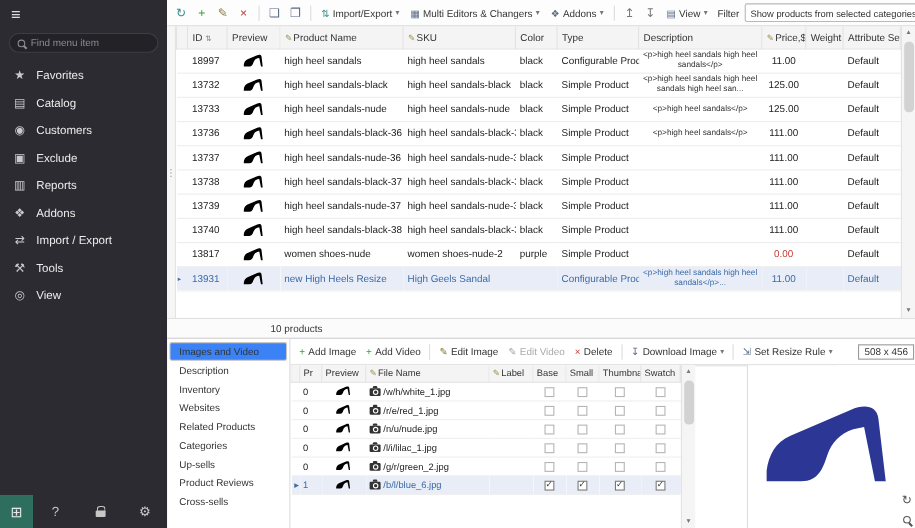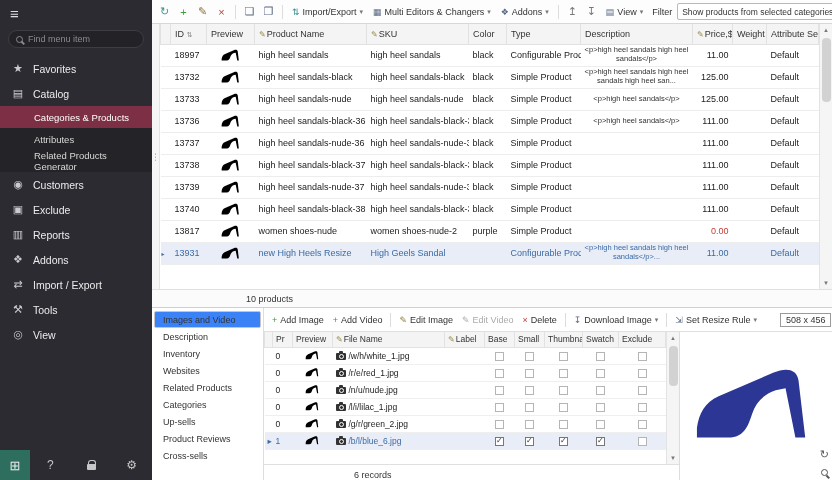--- a/index.html
+++ b/index.html
@@ -40,21 +40,21 @@
   select.filter-select { height:17px; font-size:8.5px; font-family:"Liberation Sans",sans-serif; color:#333; border:1px solid #b9b9b9; border-radius:2px; background:#fff; width:180px; }
 
   
   .grid-wrap { height:266px; flex:none; display:flex; border-bottom:1px solid #e0e0e0; min-width:0; }
   .v-splitter { width:8px; flex:none; background:#f6f6f6; border-right:1px solid #e3e3e3; display:flex; align-items:center; justify-content:center; color:#999; font-size:9px; }
   .grid-scroll { flex:1; min-width:0; overflow:hidden; }
   table { border-collapse:collapse; table-layout:fixed; width:100%; }
   .pgrid th { height:20px; background:#f4f4f4; border:1px solid #e2e2e2; border-top:none; font-weight:normal; font-size:9px; color:#333; text-align:left; padding:0 4px; overflow:hidden; white-space:nowrap; }
   .pgrid td { height:22px; border-bottom:1px solid #ededed; padding:0 4px; font-size:9px; color:#222; overflow:hidden; white-space:nowrap; vertical-align:middle; }
   .pgrid .c-center { text-align:center; }
-  .pgrid .c-right { text-align:right; }
+  .pgrid .c-right { text-align:center; }
   .pgrid .c-desc { font-size:7.5px; line-height:1.15; white-space:normal; text-align:center; color:#333; }
   .pgrid .c-marker { font-size:6px; color:#555; padding:0 1px; }
   .hpencil { color:#998f4a; font-size:8px; margin-right:1px; }
   .hsort { color:#888; font-size:7px; }
   tr.sel { background:#e9edf8; }
   tr.sel td { color:#3b6ba5 !important; }
   td.price-red { color:#c43c35 !important; }
   .shoe { width:20px; height:15px; vertical-align:middle; }
   .scroll-v { width:13px; flex:none; background:#f5f5f5; border-left:1px solid #e3e3e3; display:flex; flex-direction:column; align-items:center; }
   .scroll-arrow { font-size:6px; color:#777; height:12px; display:flex; align-items:center; justify-content:center; width:100%; }
@@ -69,21 +69,21 @@
   .tab { height:17px; display:flex; align-items:center; padding:0 8px; color:#333; margin:0 2px; border:1px solid transparent; }
   .tab.active { background:#3b82f6; border:1px solid #c6c6c6; border-radius:2px; }
 
   .bottom-right { flex:1; display:flex; flex-direction:column; min-width:0; }
   .btoolbar { height:24px; flex:none; display:flex; align-items:center; gap:1px; padding:0 4px; border-bottom:1px solid #e0e0e0; font-size:9px; color:#333; white-space:nowrap; }
   .dbtn.disabled { color:#aaa; }
   .size-box { margin-left:18px; border:1px solid #9a9a9a; background:#fff; padding:1px 5px; font-size:9px; color:#333; flex:none; }
   .pane-icons { margin-left:auto; display:flex; gap:5px; color:#555; font-size:10px; padding-right:3px; }
 
   .bottom-main { flex:1; display:flex; min-height:0; }
-  .img-grid { flex:1; display:flex; flex-direction:column; min-width:0; border-right:1px solid #ddd; }
+  .img-grid { flex:1; display:flex; flex-direction:row; min-width:0; border-right:1px solid #ddd; }
   .img-grid-body { flex:1; display:flex; min-height:0; }
   .igrid-scroll { flex:1; min-width:0; overflow:hidden; }
   .igrid th { height:15px; background:#f4f4f4; border:1px solid #e2e2e2; border-top:none; font-weight:normal; font-size:8.5px; color:#333; text-align:left; padding:0 3px; overflow:hidden; white-space:nowrap; }
   .igrid td { height:17px; border-bottom:1px solid #efefef; padding:0 3px; font-size:8.5px; color:#222; overflow:hidden; white-space:nowrap; vertical-align:middle; }
   .igrid .shoe { width:15px; height:11px; }
   .igrid .c-center { text-align:center; }
   .cam { display:inline-block; width:10px; height:7px; background:#333; border-radius:1px; position:relative; margin-right:3px; vertical-align:-1px; }
   .cam::before { content:""; position:absolute; top:-2px; left:3px; width:4px; height:2px; background:#333; border-radius:1px 1px 0 0; }
   .cam::after { content:""; position:absolute; top:1px; left:3px; width:3px; height:3px; border:1px solid #fff; border-radius:50%; }
   .cb { display:inline-block; width:9px; height:9px; border:1px solid #b5b5b5; background:#fff; position:relative; vertical-align:middle; }
@@ -113,31 +113,20 @@
     <span>Find menu item</span>
   </div>
   <div class="nav">
     <div class="nav-item">
       <span class="nico">★</span>
       <span>Favorites</span>
     </div>
     <div class="nav-item">
       <span class="nico">▤</span>
       <span>Catalog</span>
-    </div>
-    <div class="subnav">
-      <div class="sub-item active">
-        <span>Categories &amp; Products</span>
-      </div>
-      <div class="sub-item">
-        <span>Attributes</span>
-      </div>
-      <div class="sub-item">
-        <span>Related Products Generator</span>
-      </div>
     </div>
     <div class="nav-item">
       <span class="nico">◉</span>
       <span>Customers</span>
     </div>
     <div class="nav-item">
       <span class="nico">▣</span>
       <span>Exclude</span>
     </div>
     <div class="nav-item">

